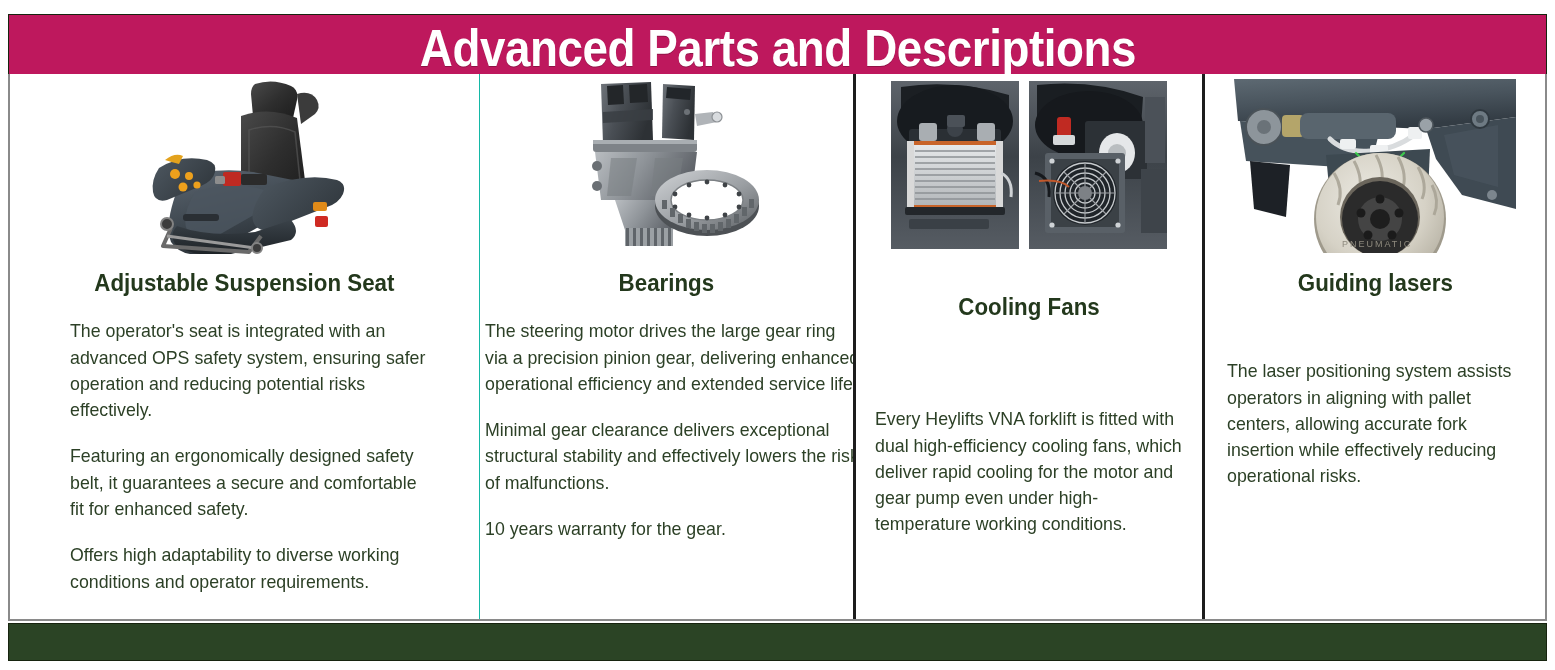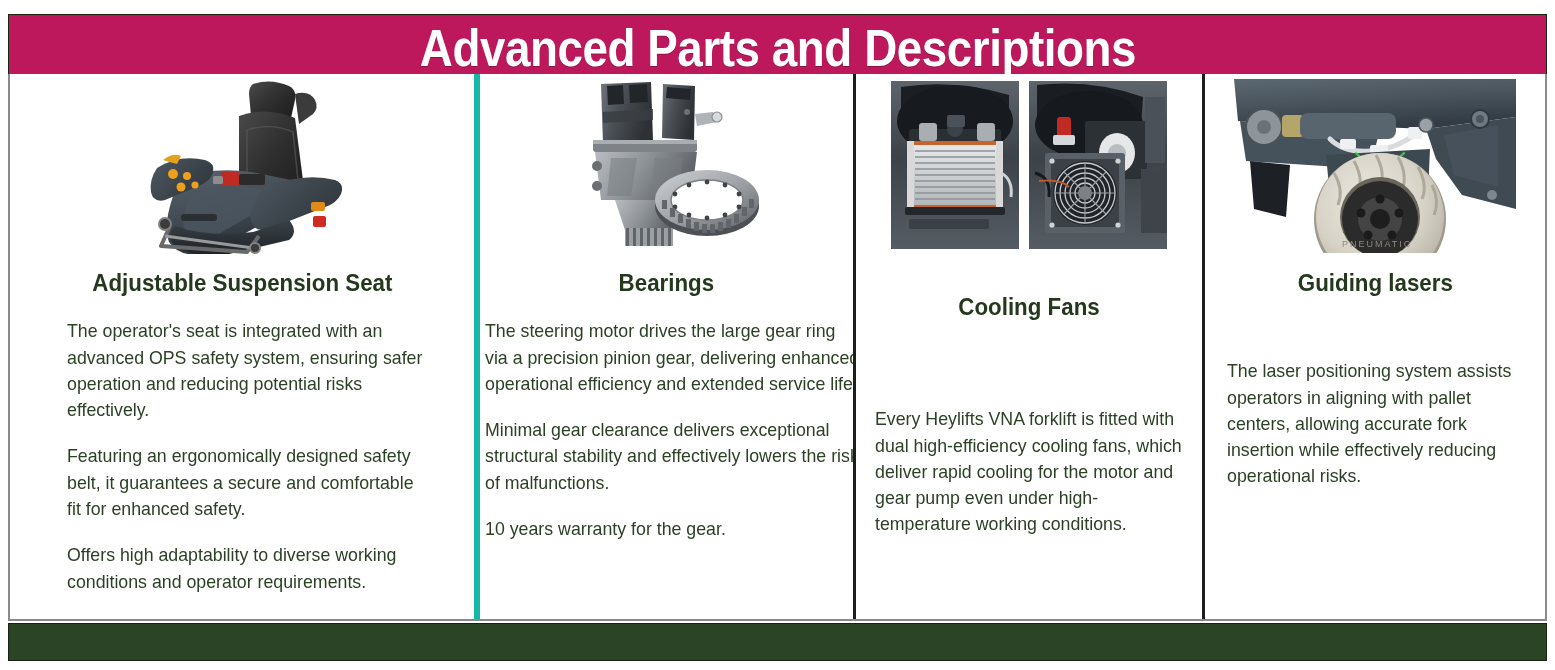--- a/index.html
+++ b/index.html
@@ -66,21 +66,21 @@
   .col {
     position: relative;
     box-sizing: border-box;
     padding: 0;
     display: flex;
     flex-direction: column;
     align-items: center;
     background: #ffffff;
     overflow: hidden;
   }
-  .col.c1 { width: 480px; border-right: 6px solid #14b8a6; }
+  .col.c1 { width: 480px; border-right: 1px solid #14b8a6; }
   .col.c2 { width: 384px; border-right: 3px solid #1d1d1d; }
   .col.c3 { width: 356px; border-right: 3px solid #1d1d1d; gap: 24px; }
   .col.c4 { width: 347px; }
 
   .media {
     width: 100%;
     height: 182px;
     display: flex;
     align-items: center;
     justify-content: center;

